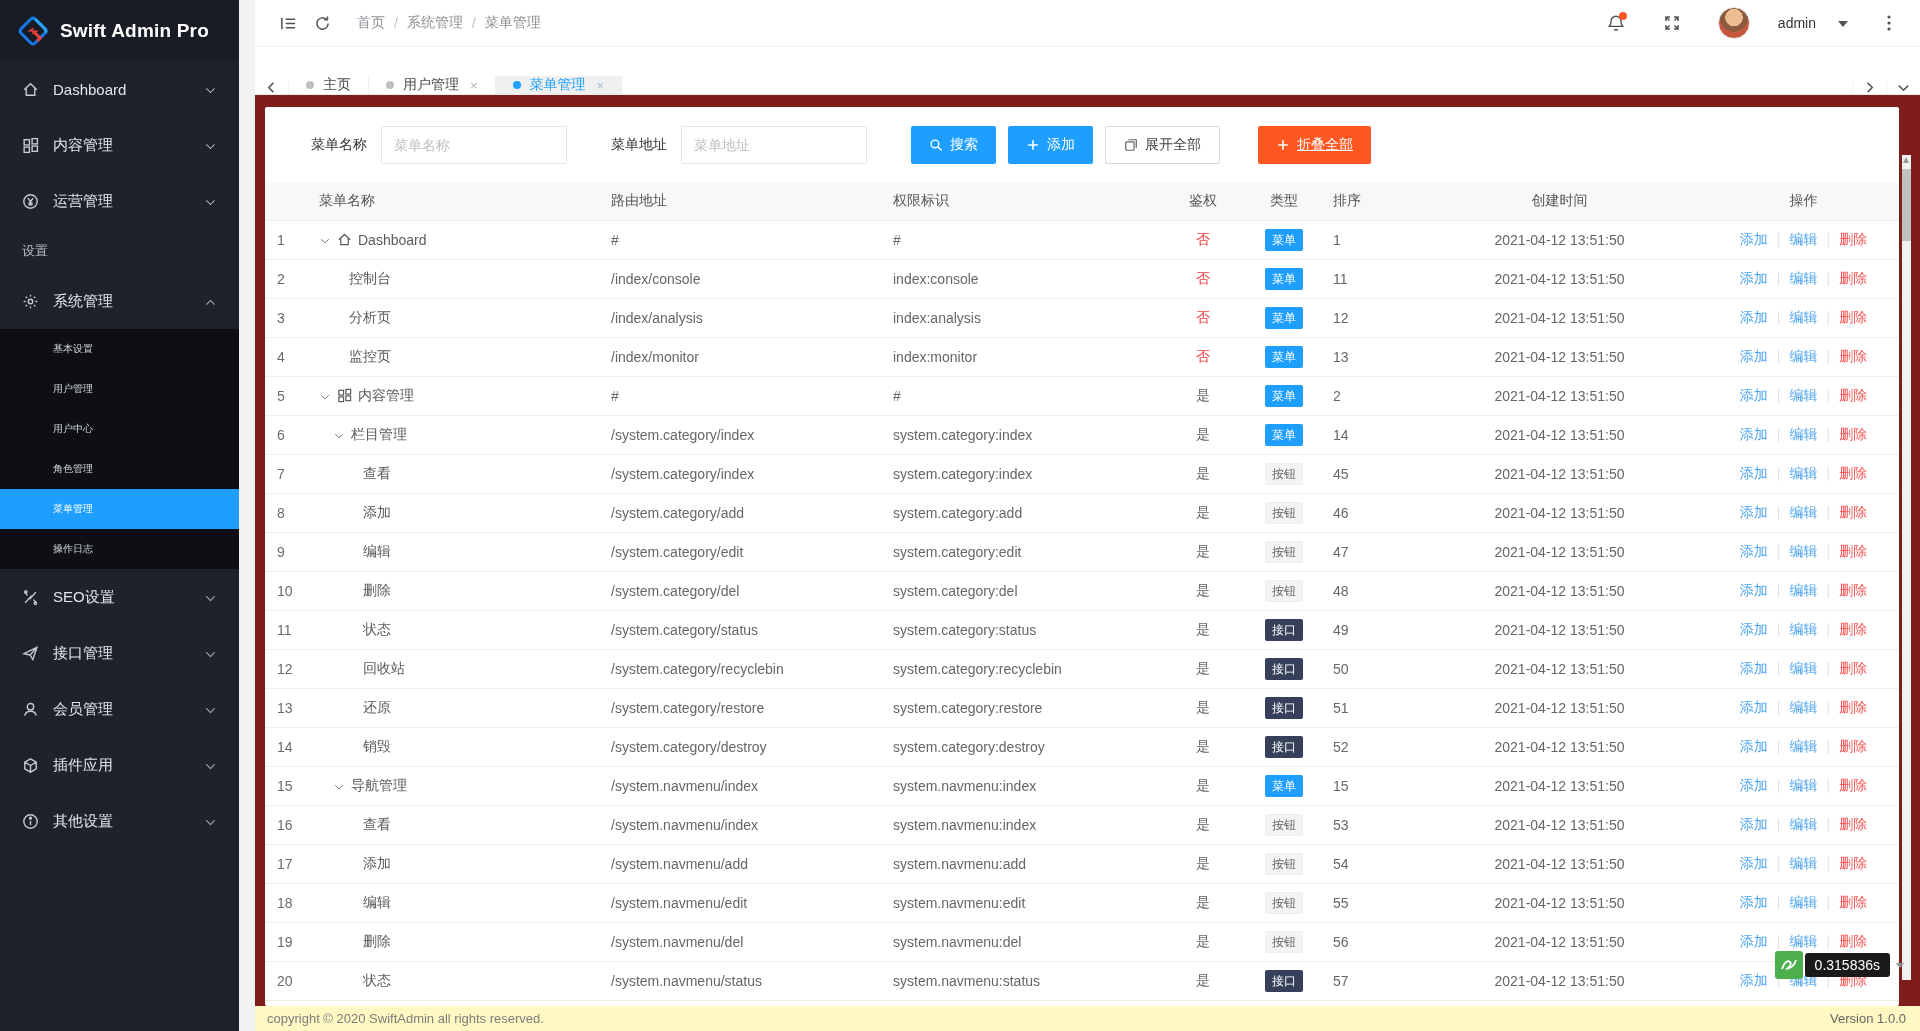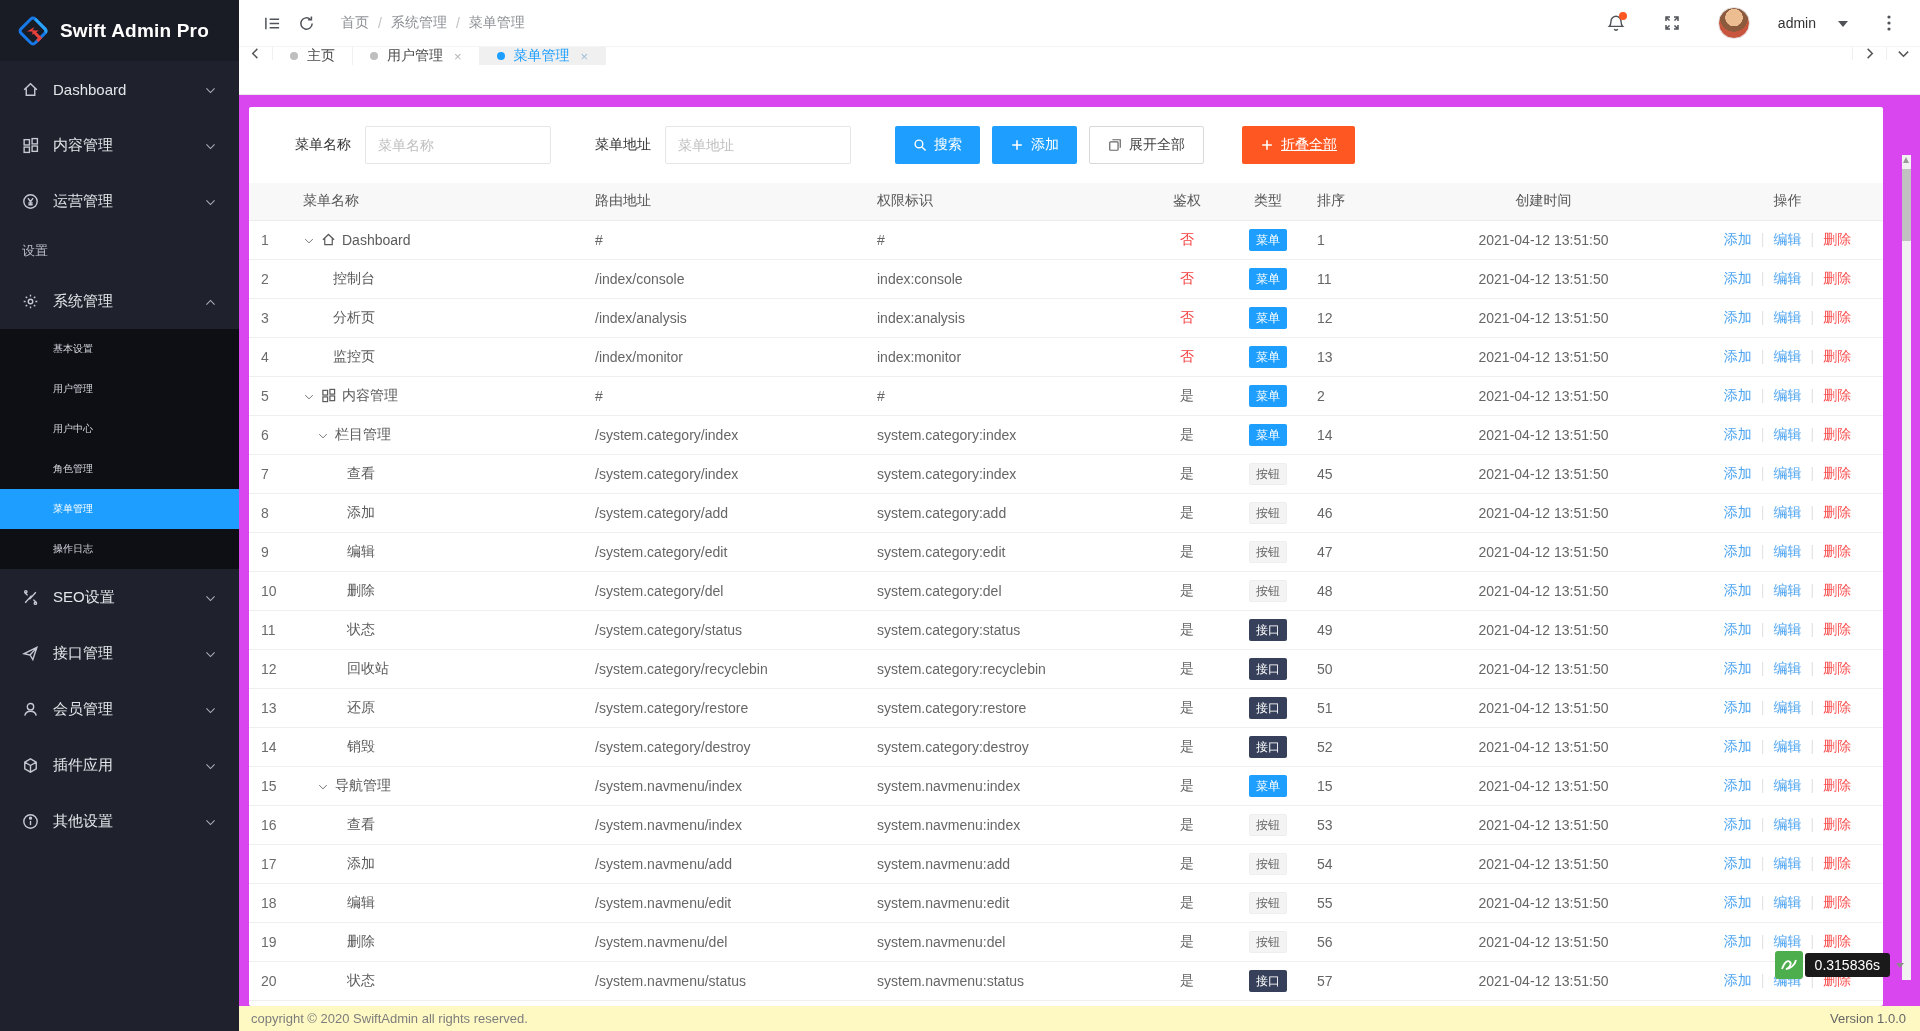--- a/index.html
+++ b/index.html
@@ -14,51 +14,51 @@
   .nav-item { height:56px; display:flex; align-items:center; padding:0 22px; font-size:15px; color:#e3e5ea; cursor:pointer; }
   .nav-item .ico { width:17px; height:17px; margin-right:14px; color:#c7cad2; flex-shrink:0; }
   .nav-item .lbl { flex:1; }
   .nav-item .chev { width:13px; height:13px; color:#aeb2bb; }
   .nav-section { height:44px; display:flex; align-items:center; padding:0 22px; font-size:13px; color:#b9bdc6; }
   .submenu { background:#0d0f15; }
   .submenu-item { height:40px; display:flex; align-items:center; padding-left:53px; font-size:10px; color:#d6d9df; cursor:pointer; }
   .submenu-item.active { background:#1e9fff; color:#fff; }
 
   
-  .main { flex:1; display:flex; flex-direction:column; position:relative; min-width:0; }
+  .main { flex:1; display:flex; flex-direction:column; position:relative; min-width:0;padding-left:16px; }
 
   .topbar { height:47px; background:#fff; display:flex; align-items:center; padding:0 16px; flex-shrink:0; border-bottom:1px solid #f4f4f4; }
   .topbar .tool { width:34px; height:34px; display:flex; align-items:center; justify-content:center; color:#50535a; cursor:pointer; }
   .topbar .tool svg { width:17px; height:17px; }
   .breadcrumb { display:flex; align-items:center; gap:9px; margin-left:18px; font-size:14px; color:#8e9095; }
   .breadcrumb .sep { color:#c0c2c6; }
   .topbar-right { margin-left:auto; display:flex; align-items:center; gap:20px; }
   .bell-wrap { position:relative; width:36px; height:36px; display:flex; align-items:center; justify-content:center; color:#4f5257; cursor:pointer; }
   .bell-wrap svg { width:18px; height:18px; }
   .bell-dot { position:absolute; top:7px; right:7px; width:8px; height:8px; border-radius:50%; background:#ff5722; }
   .fs-btn { width:36px; height:36px; display:flex; align-items:center; justify-content:center; color:#4f5257; cursor:pointer; margin-right:8px; }
   .fs-btn svg { width:16px; height:16px; }
   .avatar { width:32px; height:32px; border-radius:50%; background:radial-gradient(circle at 50% 32%, #edbd92 0 34%, #8c5b3e 35% 55%, #c8553d 56% 100%); border:1px solid #e3e3e3; }
   .username { font-size:14px; color:#333; margin:0 2px 0 8px; }
   .caret-down { width:0; height:0; border-left:5px solid transparent; border-right:5px solid transparent; border-top:6px solid #4f5257; margin-top:2px; }
   .kebab { width:30px; height:36px; display:flex; align-items:center; justify-content:center; color:#4f5257; cursor:pointer; margin-left:6px; }
 
-  .tabbar { height:48px; background:#fff; border-bottom:1px solid #e9e9e9; display:flex; align-items:flex-start; flex-shrink:0; }
+  .tabbar { height:48px; background:#fff; border-bottom:1px solid #e9e9e9; display:flex; align-items:flex-end; flex-shrink:0; }
   .tab-arrow { width:34px; display:flex; align-items:center; justify-content:center; color:#555; border-right:1px solid #f0f0f0; cursor:pointer; }
   .tab-arrow.right-group { border-right:none; border-left:1px solid #f0f0f0; }
   .tab-arrow svg { width:13px; height:13px; }
   .tabs { display:flex; align-items:stretch; flex:1; min-width:0; }
   .tab { display:flex; align-items:center; gap:9px; padding:0 17px; font-size:14px; color:#4a4a4a; border-right:1px solid #f0f0f0; cursor:pointer; }
   .tab .dot { width:8px; height:8px; border-radius:50%; background:#bfbfbf; }
   .tab .x { color:#b5b5b5; font-size:13px; margin-left:2px; }
   .tab.active { background:#f0f0f0; color:#1e9fff; }
   .tab.active .dot { background:#1e9fff; }
   .tab.active .x { color:#9fbdd6; }
 
-  .content { flex:1; background:#d946ef; position:relative; padding:12px 36px 0 10px; min-height:0; }
+  .content { flex:1; background:#7f1d1d; position:relative; padding:12px 36px 0 10px; min-height:0; }
   .card { background:#fff; width:1634px; height:100%; border-radius:2px; overflow:hidden; }
 
   .toolbar { height:76px; display:flex; align-items:center; padding:0 0 0 46px; gap:12px; }
   .field { display:flex; align-items:center; gap:14px; margin-right:32px; }
   .field label { font-size:14px; color:#333; white-space:nowrap; }
   .field input { width:186px; height:38px; border:1px solid #e5e5e5; border-radius:2px; padding:0 12px; font-size:14px; color:#333; outline:none; }
   .field input::placeholder { color:#bfbfbf; }
   .btn { height:38px; display:inline-flex; align-items:center; gap:7px; padding:0 18px; border:none; border-radius:2px; font-size:14px; cursor:pointer; font-family:inherit; }
   .btn svg { width:14px; height:14px; }
   .btn-blue { background:#1e9fff; color:#fff; }

